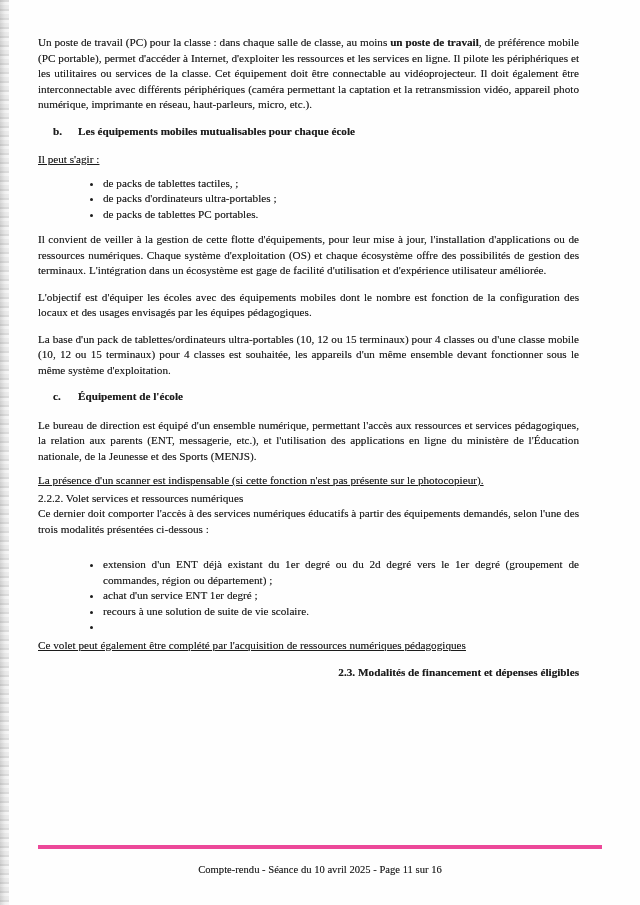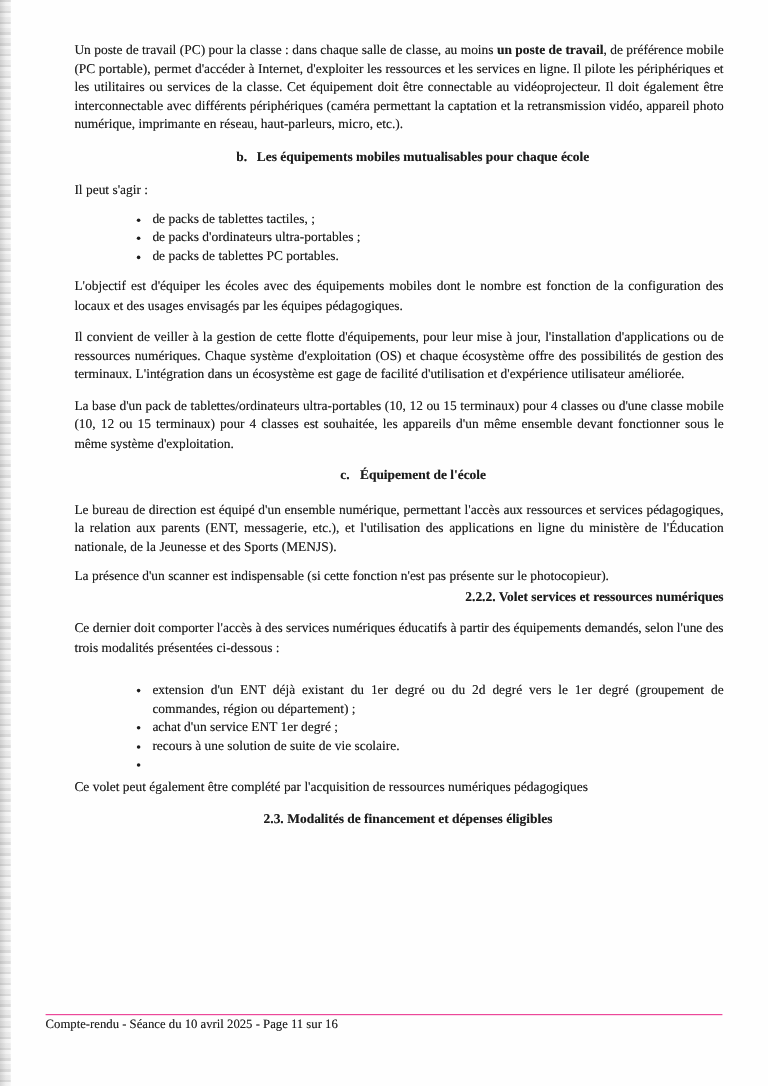--- a/index.html
+++ b/index.html
@@ -16,48 +16,48 @@
   .scan-edge{
     position:absolute;left:0;top:0;bottom:0;width:9px;
     background:
       repeating-linear-gradient(180deg,
         rgba(110,110,110,0.22) 0 2px,
         rgba(190,190,190,0.10) 2px 5px,
         rgba(150,150,150,0.16) 5px 9px),
       linear-gradient(90deg, rgba(160,160,160,0.40), rgba(200,200,200,0.15) 55%, rgba(255,255,255,0));
   }
   .content{
-    position:absolute;left:62px;top:35px;width:541px;
+    position:absolute;left:38px;top:35px;width:541px;
     font-size:11.2px;line-height:15.5px;
     text-align:justify;
     text-shadow:0 0 .45px rgba(40,40,40,.55);
   }
   p{margin:0 0 11px 0;}
   p.tight{margin-bottom:0;}
-  .line{margin:0;}
+  .line{margin:0;text-decoration:underline;}
   .sub-heading{
-    font-weight:bold;text-align:center;
+    font-weight:bold;text-align:left;
     margin:3px 0 13px 15px;
   }
   .sub-heading .num{display:inline-block;width:25px;}
-  .num-heading{font-weight:bold;text-align:right;margin:2px 0 11px 0;}
-  .heading-23{font-weight:bold;text-align:center;margin:12px 0 0 15px;}
+  .num-heading{font-weight:normal;text-align:left;margin:2px 0 0 0;}
+  .heading-23{font-weight:bold;text-align:right;margin:12px 0 0 15px;}
   .heading-23 .num{margin-right:3px;}
   ul{
     margin:8px 0 10px 0;
     padding-left:64px;
   }
   li{margin:0;padding-left:1px;}
   li::marker{font-size:9px;}
   .footer{
     position:absolute;left:38px;top:845px;width:564px;
-    border-top:1px solid #ec4899;
-    padding-top:2px;
+    border-top:4px solid #ec4899;
+    padding-top:14px;
     font-size:10.6px;line-height:14px;
-    text-align:left;
+    text-align:center;
     text-shadow:0 0 .4px rgba(40,40,40,.5);
   }
 </style>
 </head>
 <body>
 
 <div class="page">
   <div class="scan-edge"></div>
 
   <div class="content">
@@ -69,23 +69,23 @@
     </div>
 
     <div class="line">Il peut s'agir :</div>
 
     <ul>
       <li>de packs de tablettes tactiles, ;</li>
       <li>de packs d'ordinateurs ultra-portables ;</li>
       <li>de packs de tablettes PC portables.</li>
     </ul>
 
+    <p>Il convient de veiller à la gestion de cette flotte d'équipements, pour leur mise à jour, l'installation d'applications ou de ressources numériques. Chaque système d'exploitation (OS) et chaque écosystème offre des possibilités de gestion des terminaux. L'intégration dans un écosystème est gage de facilité d'utilisation et d'expérience utilisateur améliorée.</p>
+
     <p>L'objectif est d'équiper les écoles avec des équipements mobiles dont le nombre est fonction de la configuration des locaux et des usages envisagés par les équipes pédagogiques.</p>
-
-    <p>Il convient de veiller à la gestion de cette flotte d'équipements, pour leur mise à jour, l'installation d'applications ou de ressources numériques. Chaque système d'exploitation (OS) et chaque écosystème offre des possibilités de gestion des terminaux. L'intégration dans un écosystème est gage de facilité d'utilisation et d'expérience utilisateur améliorée.</p>
 
     <p>La base d'un pack de tablettes/ordinateurs ultra-portables (10, 12 ou 15 terminaux) pour 4 classes ou d'une classe mobile (10, 12 ou 15 terminaux) pour 4 classes est souhaitée, les appareils d'un même ensemble devant fonctionner sous le même système d'exploitation.</p>
 
 
     <div class="sub-heading">
       <span class="num">c.</span><span>Équipement de l'école</span>
     </div>
 
     <p style="margin-bottom:9px;">Le bureau de direction est équipé d'un ensemble numérique, permettant l'accès aux ressources et services pédagogiques, la relation aux parents (ENT, messagerie, etc.), et l'utilisation des applications en ligne du ministère de l'Éducation nationale, de la Jeunesse et des Sports (MENJS).</p>
 

